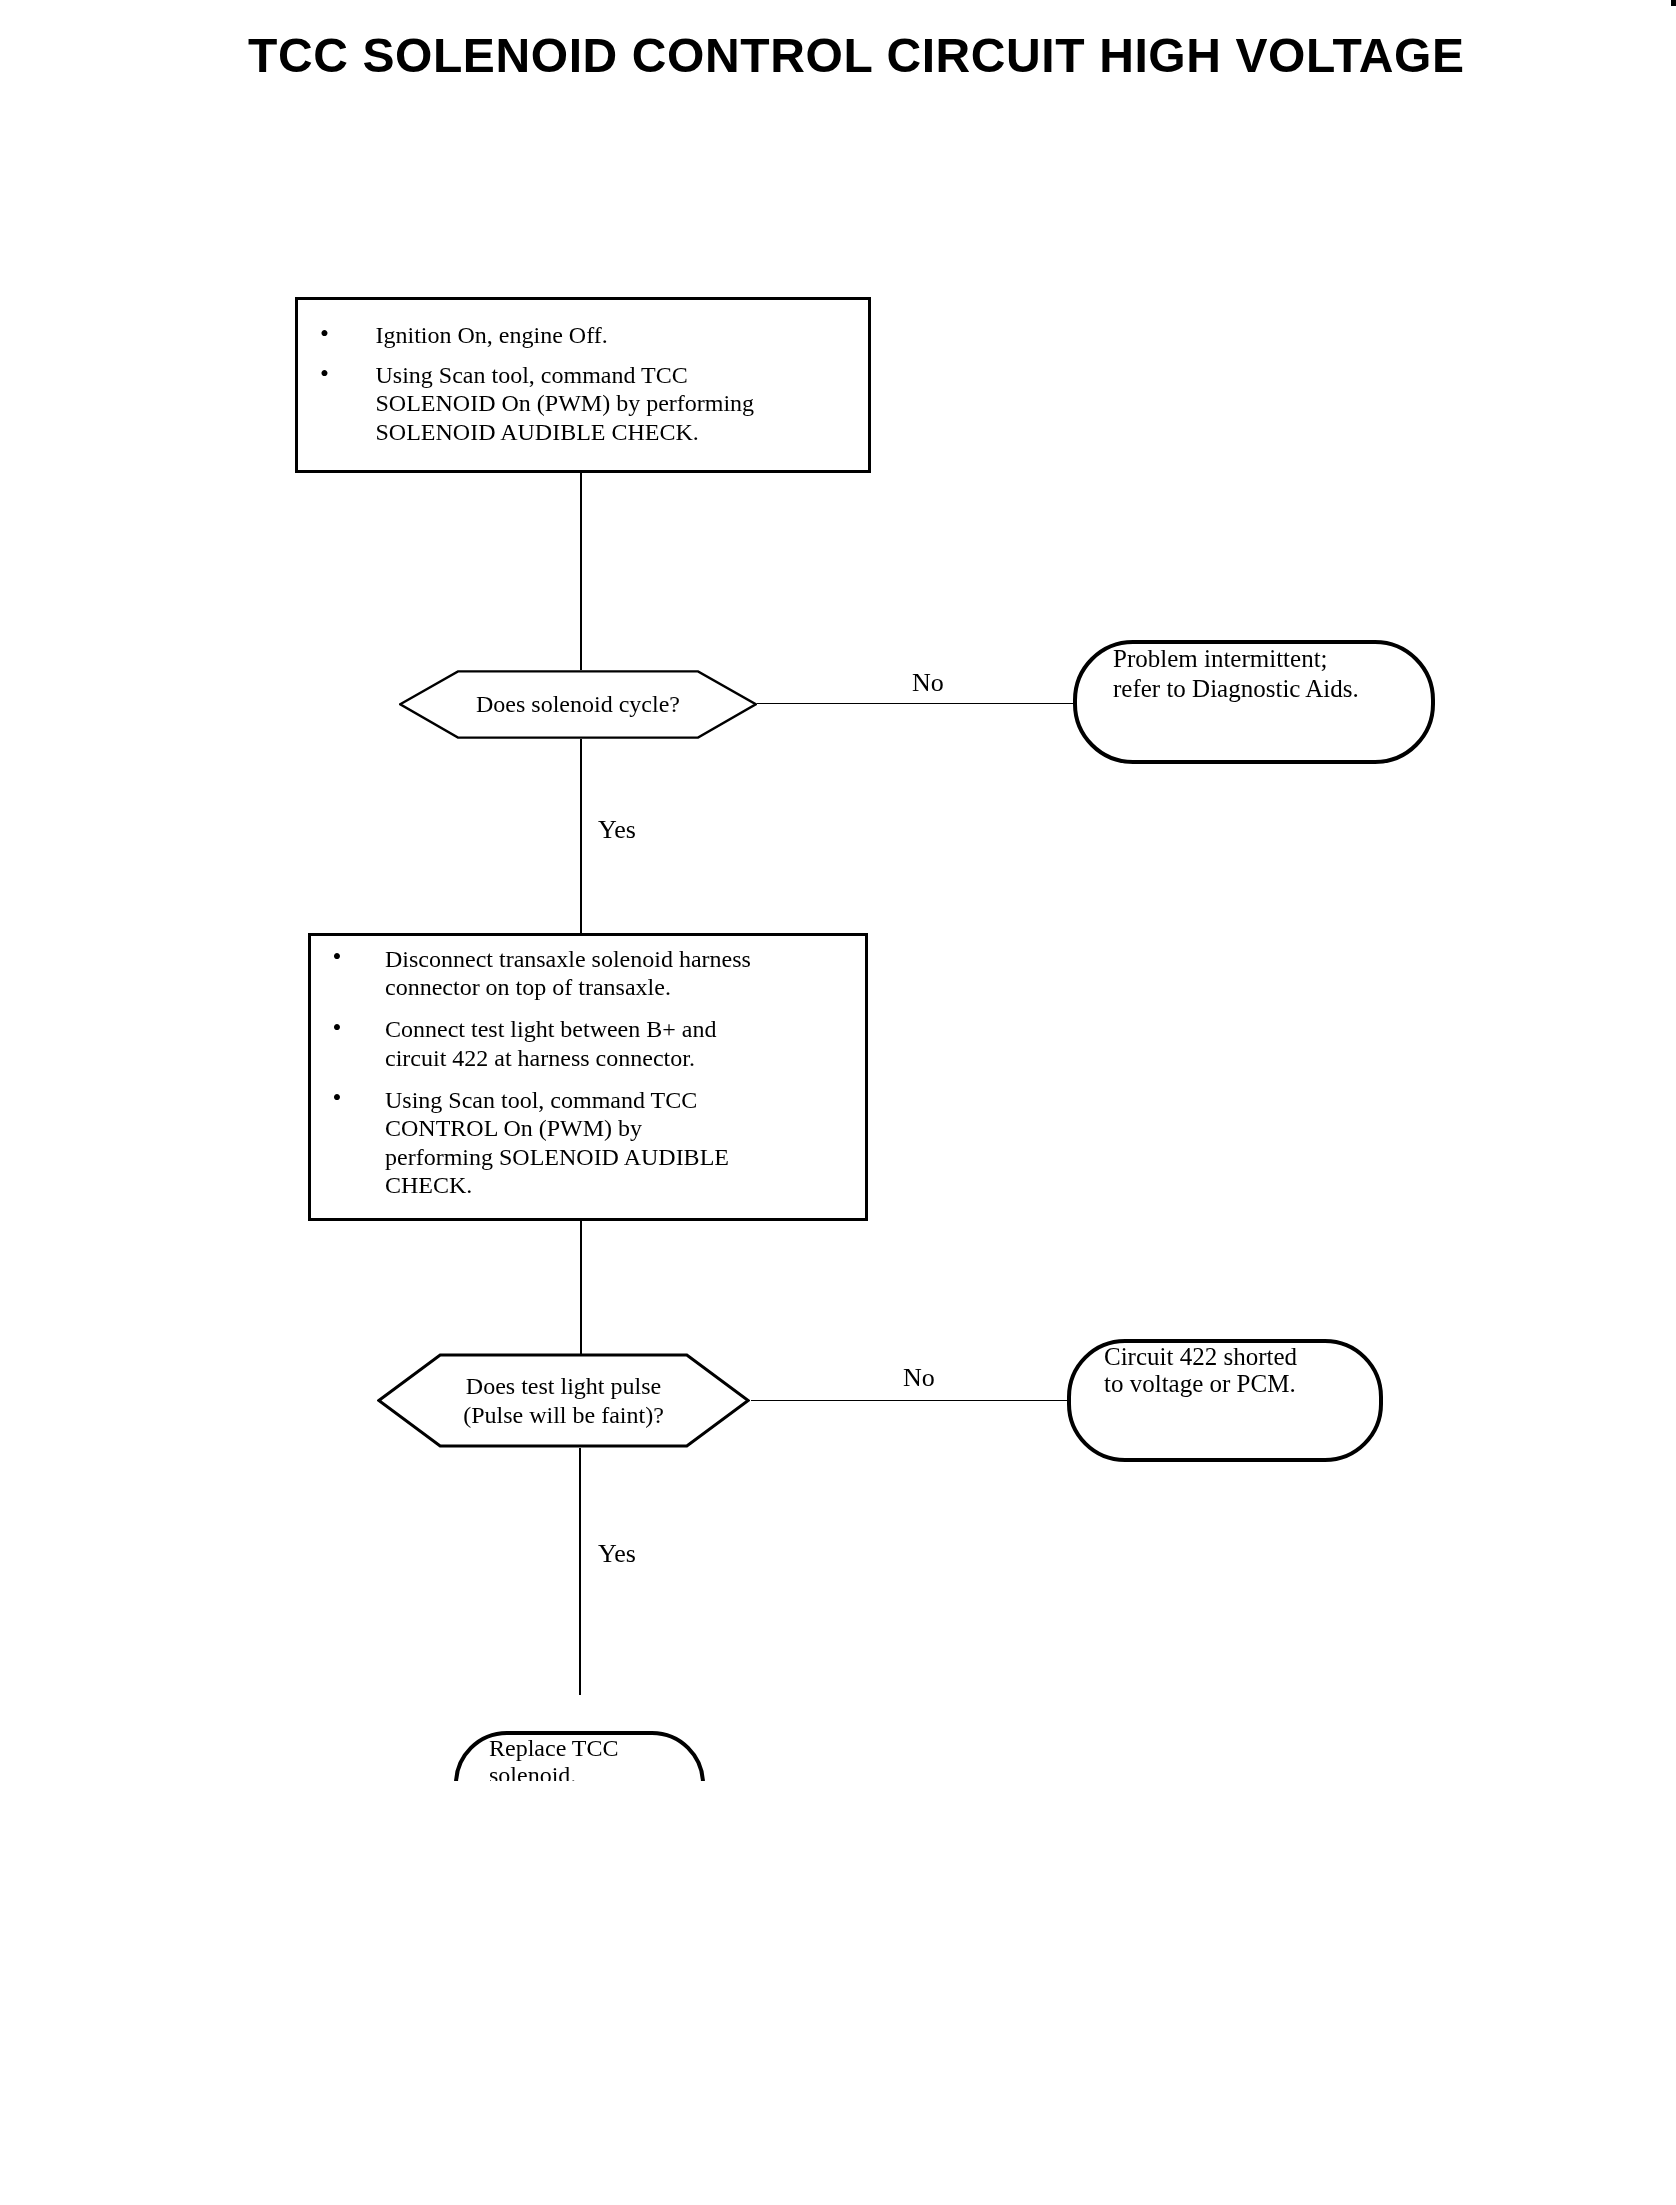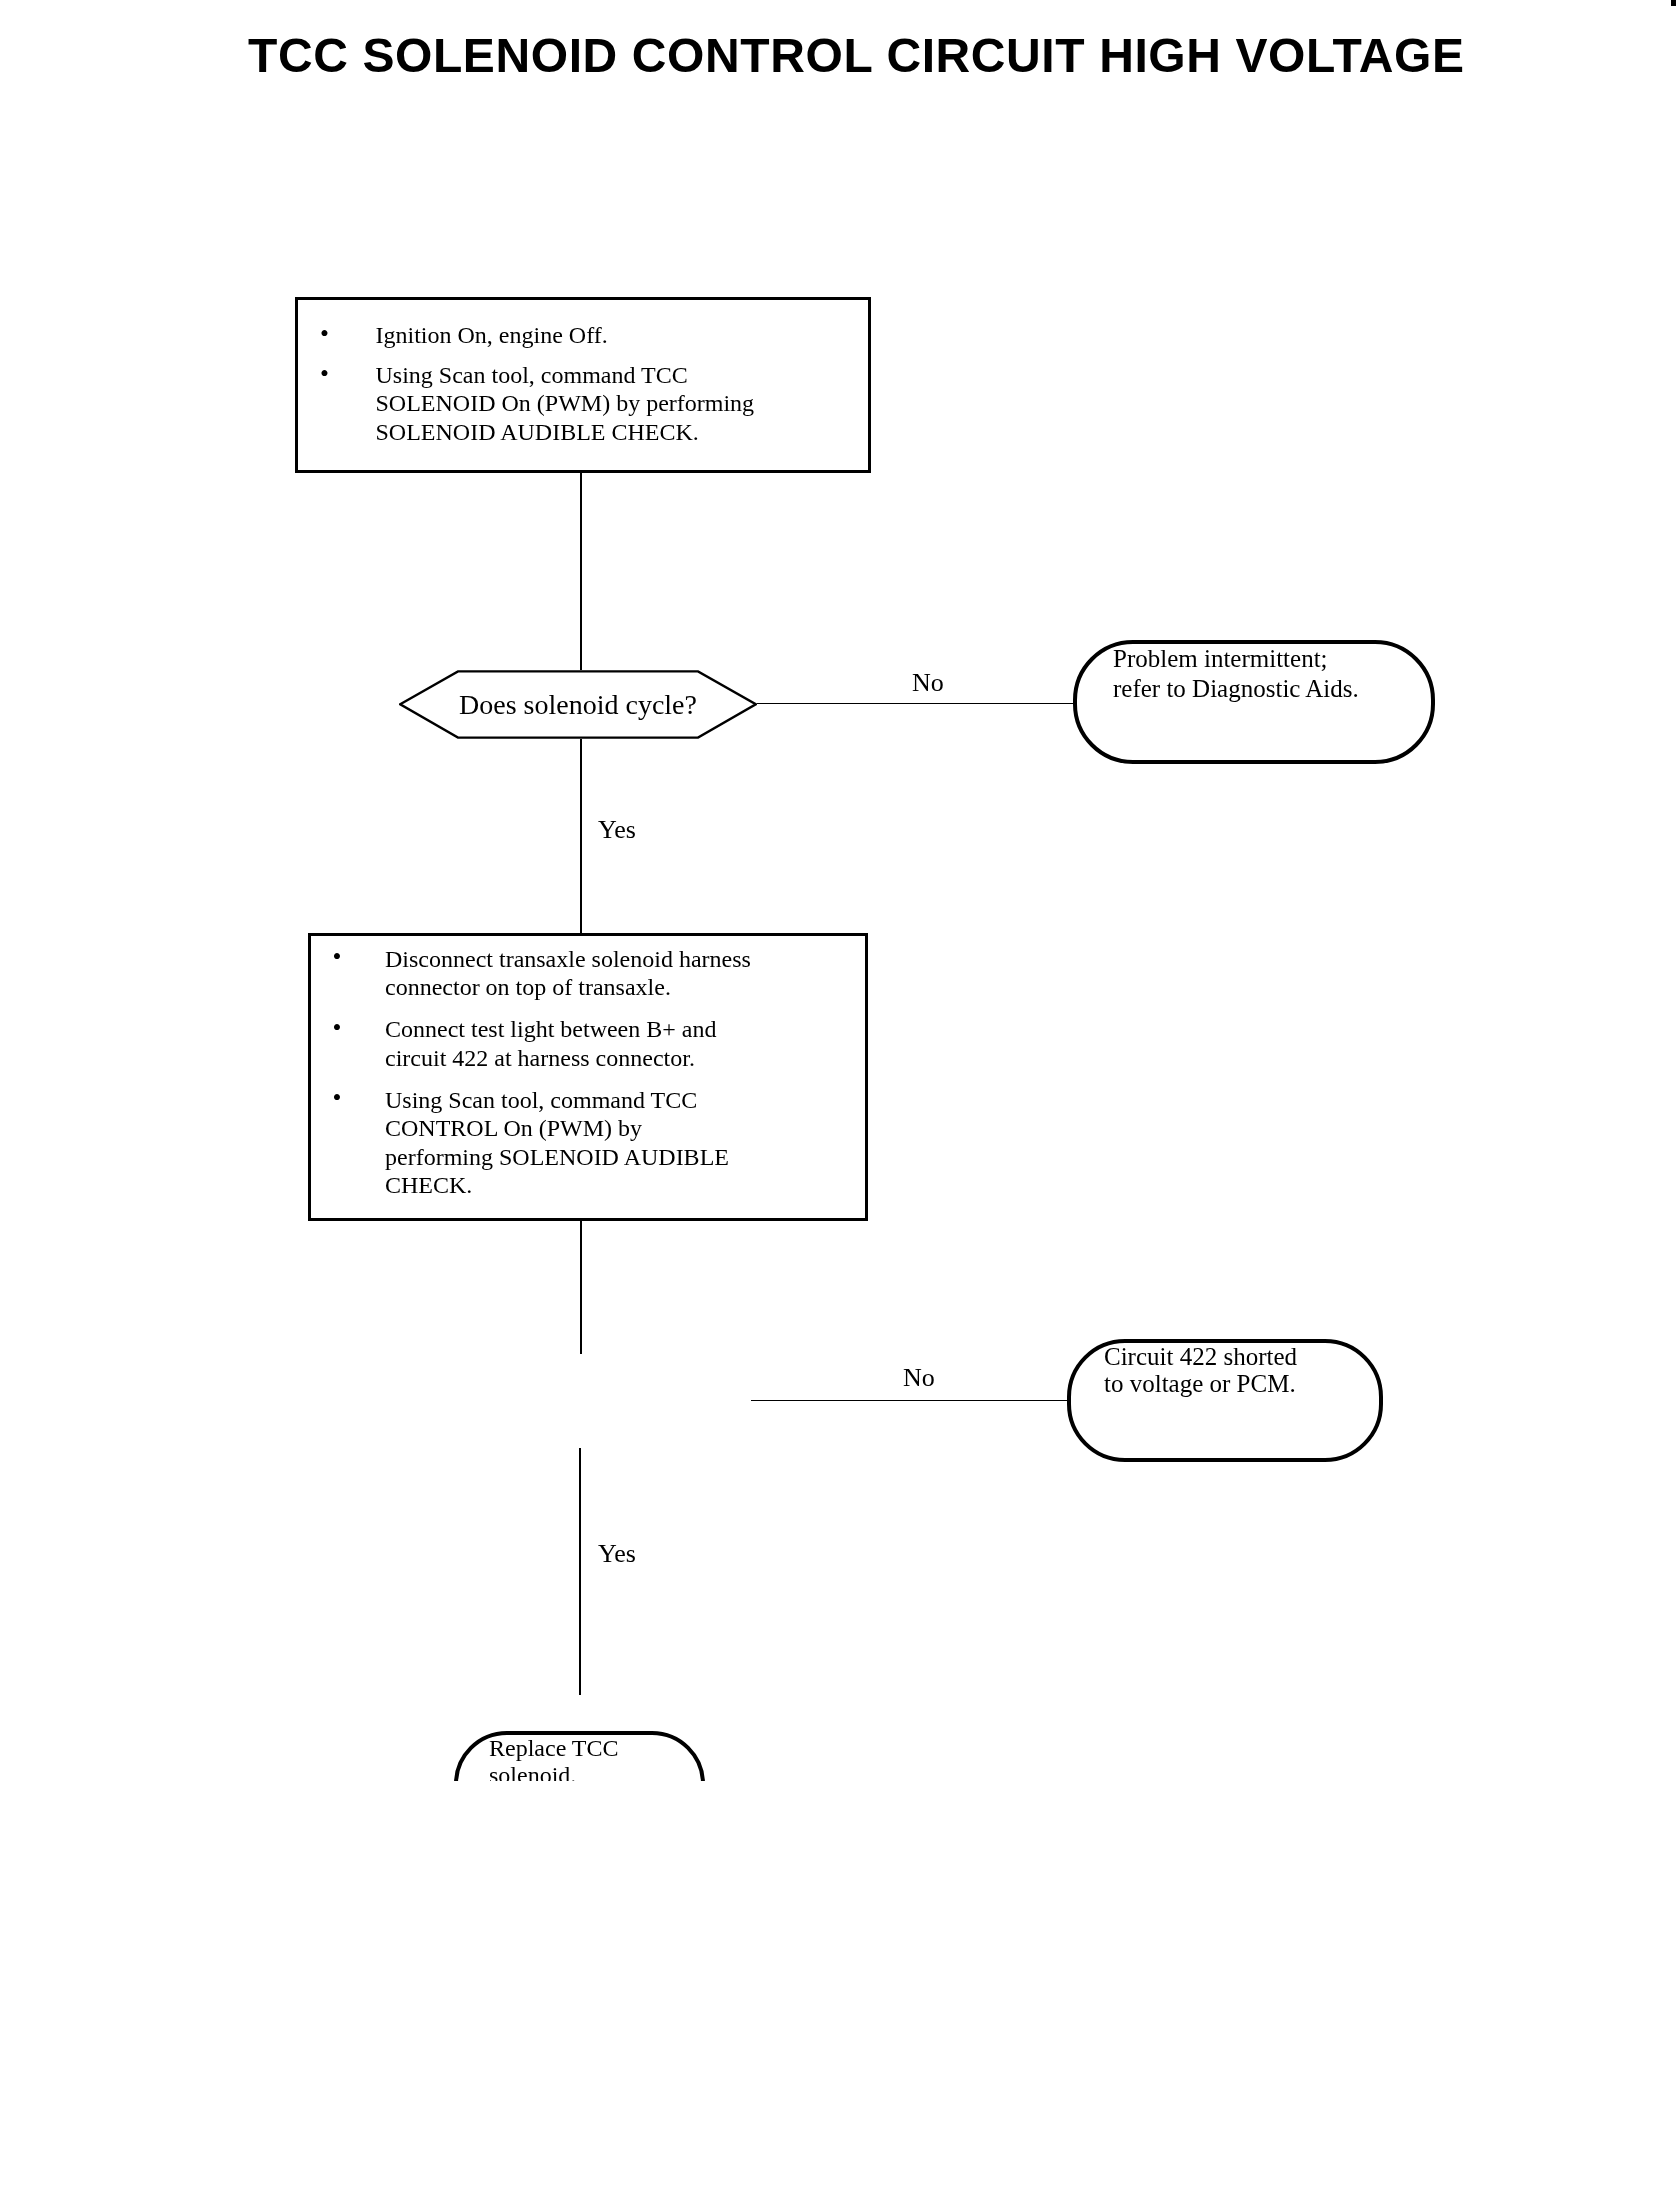--- a/index.html
+++ b/index.html
@@ -28,21 +28,21 @@
   .tline { display:block; white-space:nowrap; }
   
   .vline { position:absolute; width:1.8px; background:#000; }
   .hline { position:absolute; height:1.2px; background:#000; }
   
   .hex { position:absolute; }
   .hex svg { position:absolute; left:0; top:0; }
   .hex-label {
     position:absolute; left:0; top:0; right:0; bottom:0;
     display:flex; flex-direction:column; align-items:center; justify-content:center;
-    font-size:28px; line-height:29px; text-align:center;
+    font-size:24px; line-height:29px; text-align:center;
   }
   
   .term {
     position:absolute; border:4.9px solid #000; background:#fff;
     box-sizing:border-box; display:flex; flex-direction:column; justify-content:flex-start;
     font-size:25px;
   }
   .t1 { left:1073px; top:640px; width:362px; height:124px; padding-left:36px; border-radius:60px; line-height:30px; }
   .t2 { left:1067px; top:1339px; width:316px; height:123px; padding-left:33px; border-radius:58px; line-height:27px; }
   .t3 { left:454px;  top:1695px; width:251px; height:109px; padding-left:31px; border-radius:53px; font-size:24px; line-height:27px;margin-top:36px; }
@@ -115,20 +115,29 @@
         <span class="tline">Using Scan tool, command TCC</span>
         <span class="tline">CONTROL On (PWM) by</span>
         <span class="tline">performing SOLENOID AUDIBLE</span>
         <span class="tline">CHECK.</span>
       </li>
     </ul>
   </div>
 
   <div class="vline" style="left:580px; top:1221px; height:133px;"></div>
 
+  <div class="hex" style="left:377px; top:1353px; width:373px; height:95px;">
+    <svg width="373" height="95" viewBox="0 0 614 156">
+      <polygon points="3,78 104,3 510,3 611,78 510,153 104,153" fill="#ffffff" stroke="#000000" stroke-width="5"></polygon>
+    </svg>
+    <div class="hex-label">
+      <span class="tline">Does test light pulse</span>
+      <span class="tline">(Pulse will be faint)?</span>
+    </div>
+  </div>
 
   <div class="hline" style="left:751px; top:1400px; width:316px;"></div>
   <div class="branch no2">No</div>
 
   <div class="term t2">
     <span class="tline">Circuit 422 shorted</span>
     <span class="tline">to voltage or PCM.</span>
   </div>
 
   <div class="vline" style="left:579px; top:1448px; height:247px;"></div>

